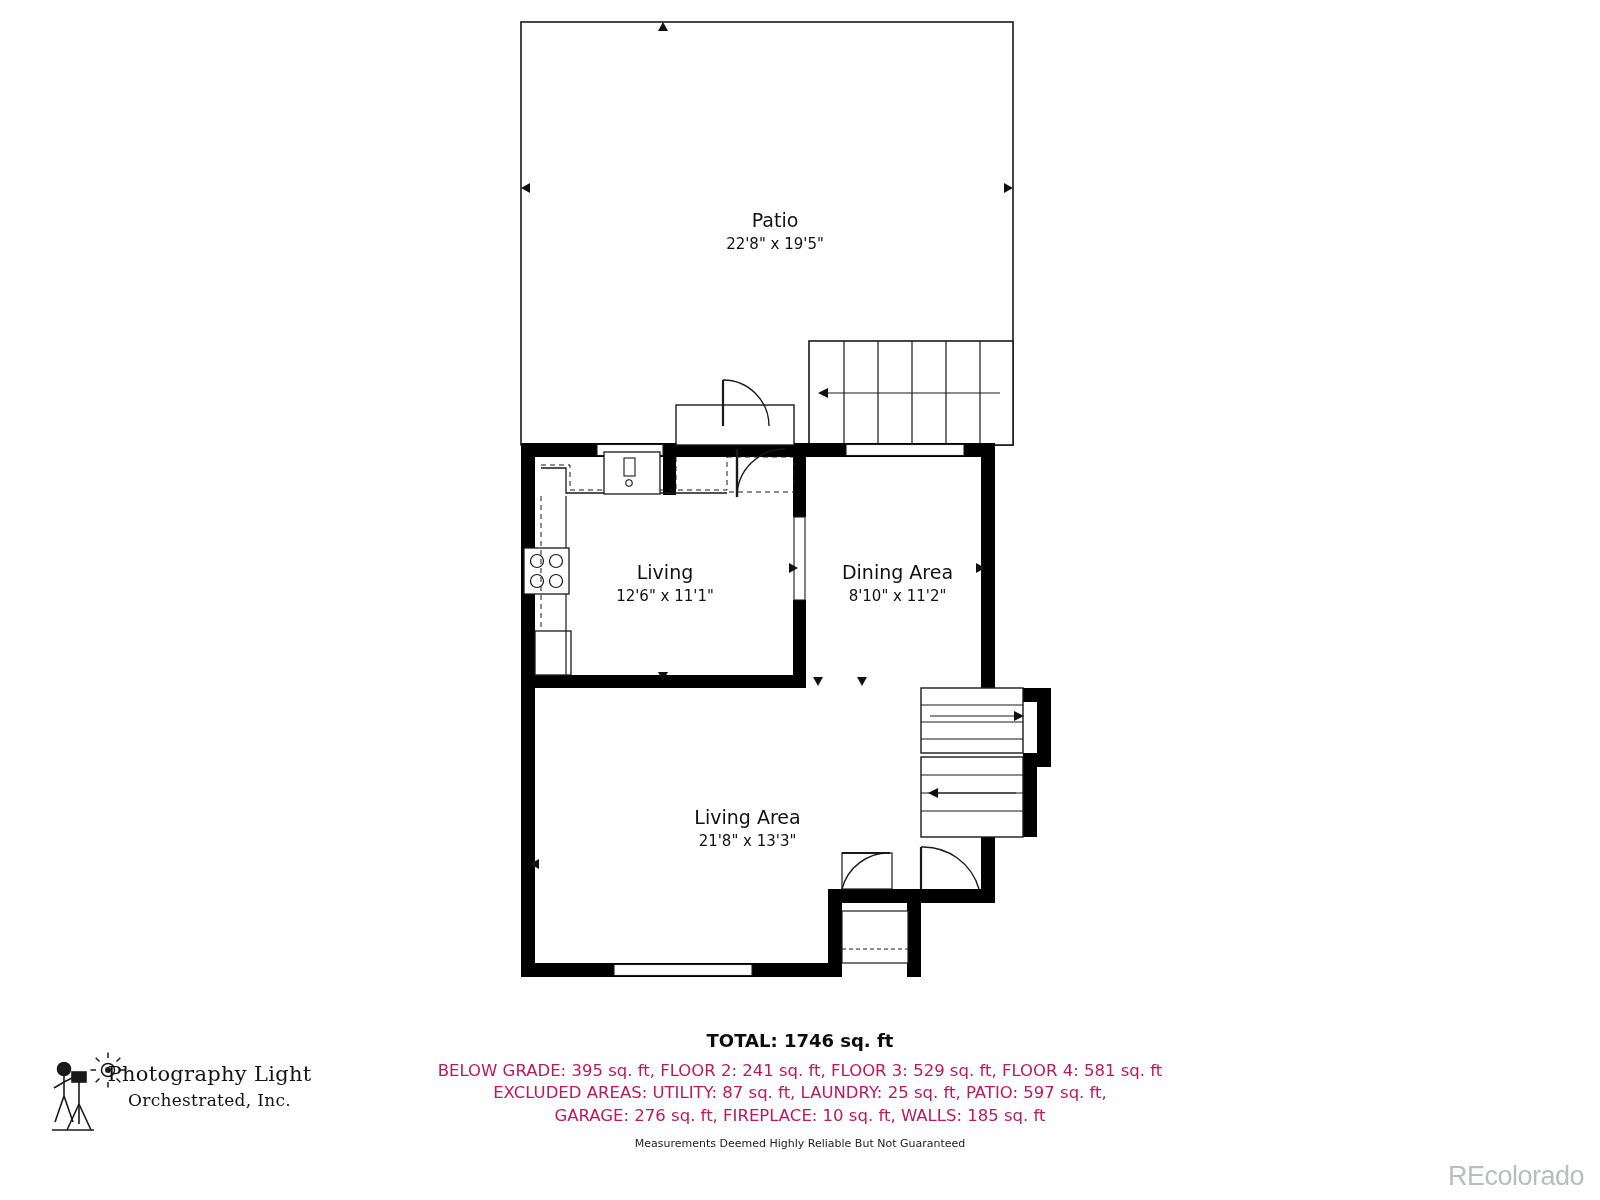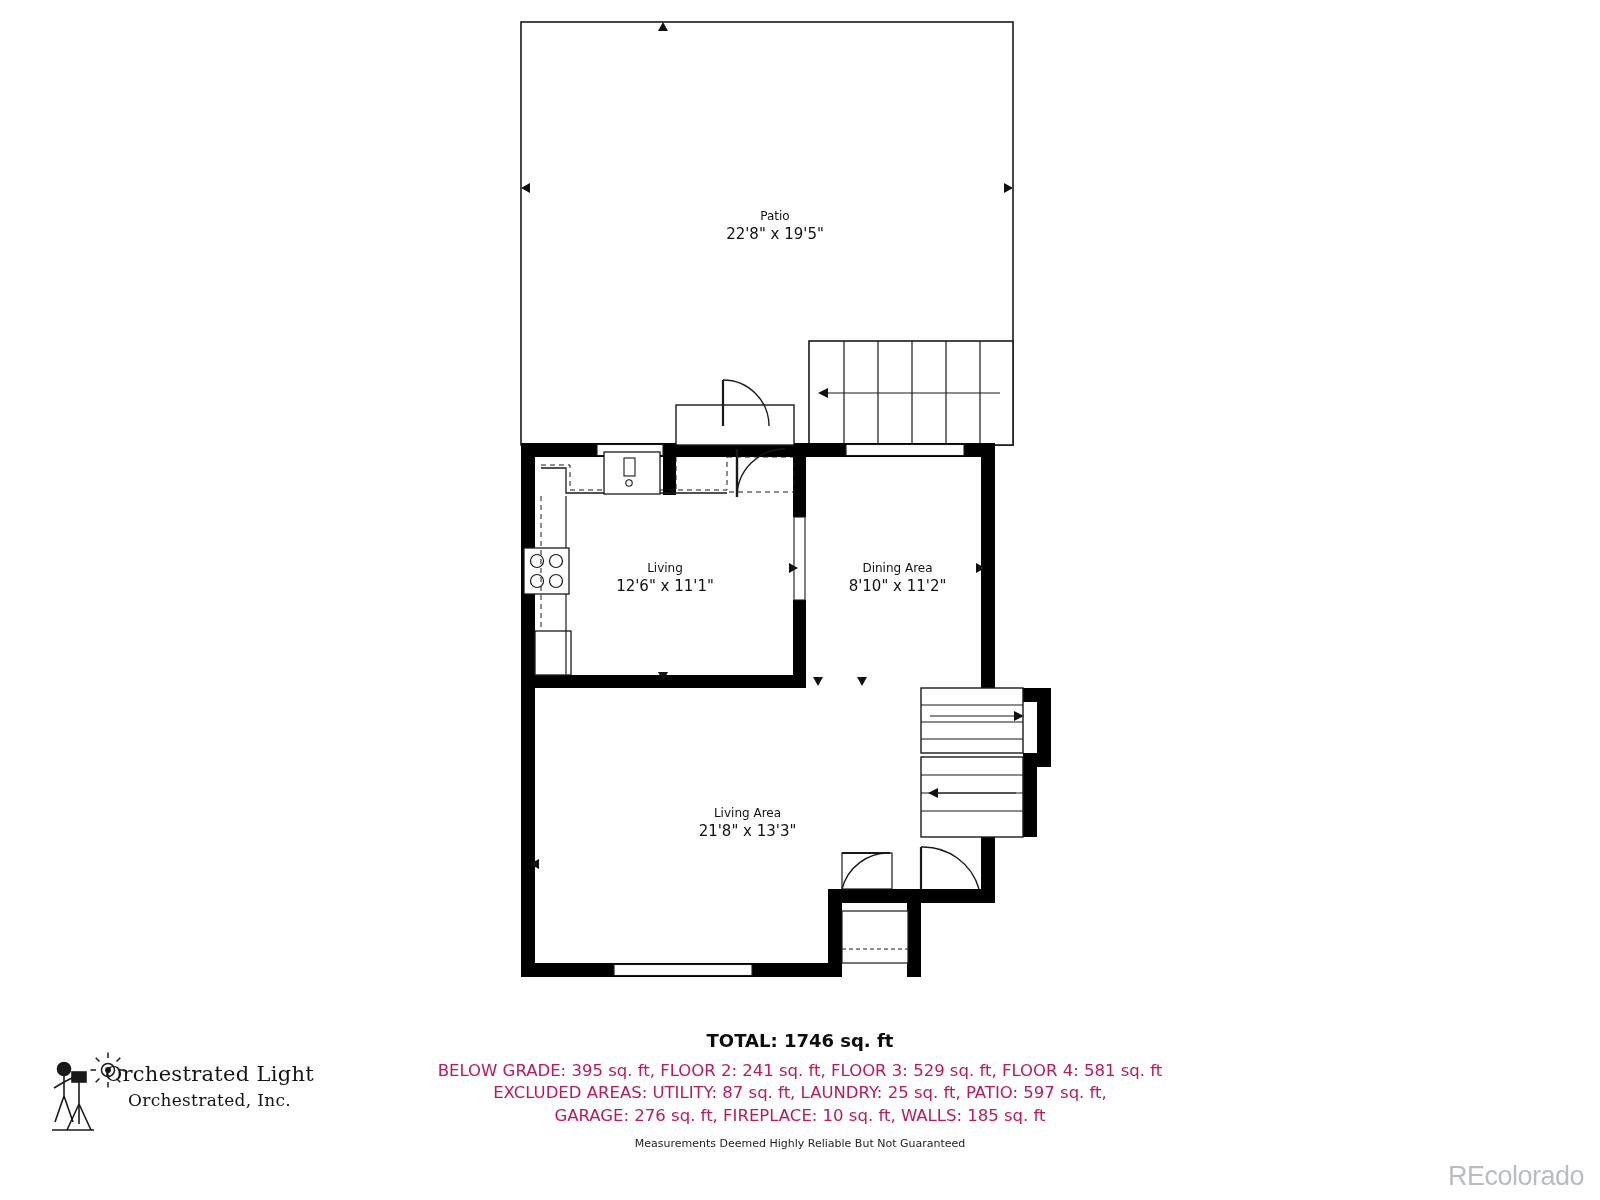--- a/index.html
+++ b/index.html
@@ -28,21 +28,21 @@
   .room-label {
     position: absolute;
     text-align: center;
     font-family: "DejaVu Sans", sans-serif;
     color: #111111;
     line-height: 1.35;
     white-space: nowrap;
   }
   .room-label .rl-name {
     display: block;
-    font-size: 12px;
+    font-size: 19px;
     text-align: center;
   }
   .room-label .rl-dims {
     display: block;
     font-size: 15px;
   }
   
   #summary {
     position: absolute;
     left: 300px;
@@ -299,21 +299,21 @@
         <path d="M66 30 L66 35.5"></path>
         <path d="M54 18 L48.5 18"></path>
         <path d="M78 18 L83.5 18"></path>
         <path d="M57.5 9.5 L53.7 5.7"></path>
         <path d="M74.5 26.5 L78.3 30.3"></path>
         <path d="M74.5 9.5 L78.3 5.7"></path>
         <path d="M57.5 26.5 L53.7 30.3"></path>
       </g>
     </svg>
     <div class="logo-text">
-      <span class="logo-line1">Orchestrated Light</span>
+      <span class="logo-line1">Photography Light</span>
       <span class="logo-line2">Orchestrated, Inc.</span>
     </div>
   </div>
 
   <div id="recolorado">
     <span class="re">RE</span><span>colorado</span>
   </div>
 
 </div>
 

